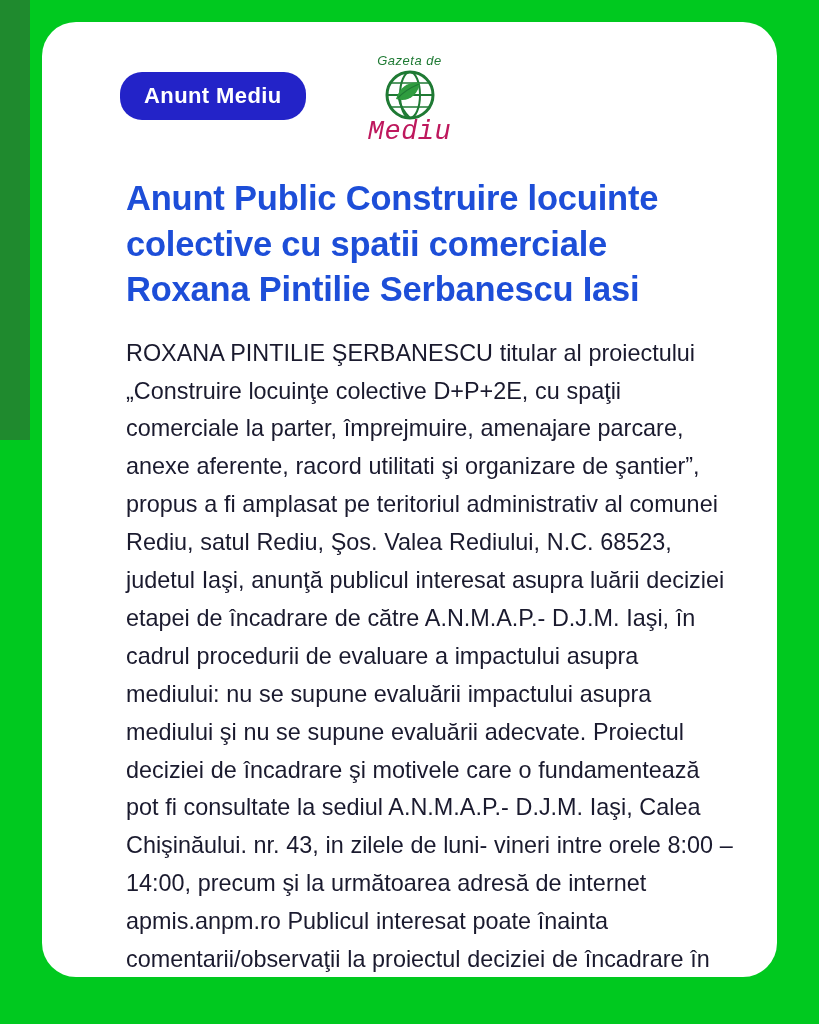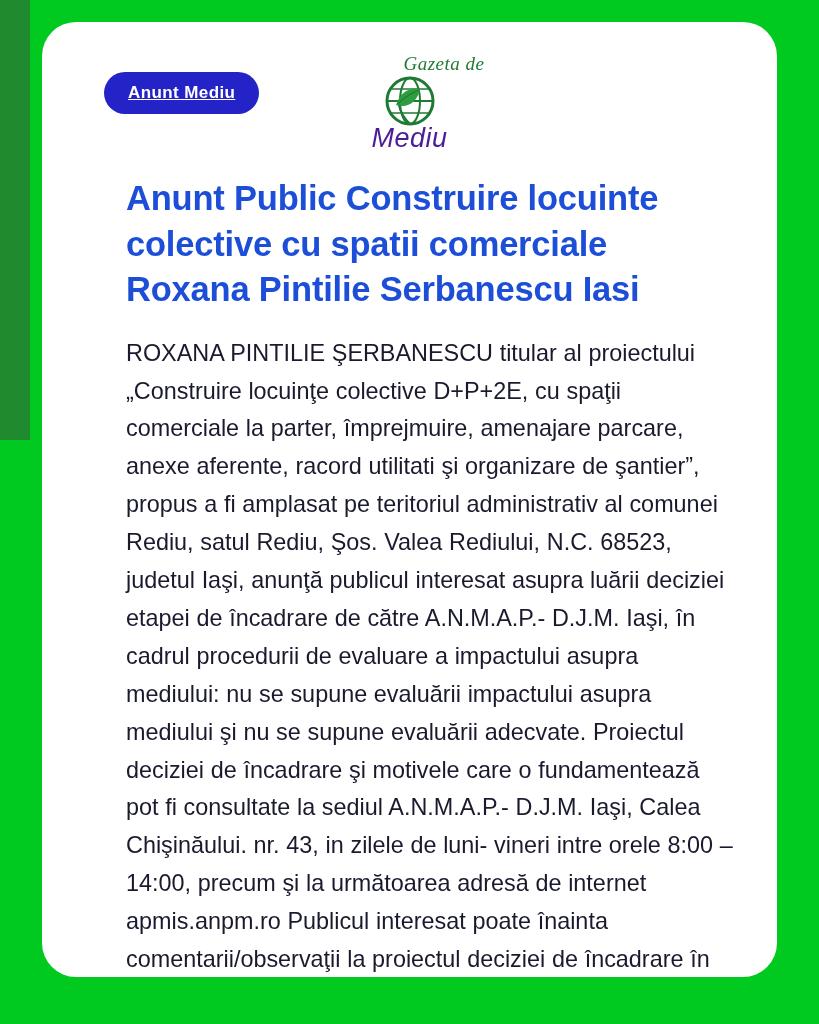--- a/index.html
+++ b/index.html
@@ -48,59 +48,57 @@
     overflow: hidden;
   }
   .card-top {
     position: relative;
     height: 108px;
   }
   .badge {
     display: inline-block;
     background: #2323c8;
     color: #ffffff;
-    font-size: 17px;
+    font-size: 22px;
     font-weight: bold;
     letter-spacing: 0.4px;
     padding: 11px 24px;
     border-radius: 22px;
     position: absolute;
-    left: 20px;
+    left: 36px;
     top: 18px;
-    text-decoration: underline;
   }
   .logo {
     position: absolute;
     left: 50%;
     transform: translateX(-50%);
     top: 0px;
     width: 150px;
     height: 112px;
     text-align: center;
   }
   .logo-top-text {
-    font-family: Liberation Serif, serif;
+    font-family: Liberation Sans, sans-serif;
     font-style: italic;
-    font-size: 19px;
+    font-size: 13px;
     color: #1f7a34;
     line-height: 1;
     letter-spacing: 0.5px;
-    text-align: right;
   }
   .logo-globe {
     margin: -2px auto 0 auto;
     width: 72px;
     height: 60px;
     position: relative;
   }
   .logo-bottom-text {
-    font-family: Liberation Sans, sans-serif;
+    font-family: Liberation Mono, monospace;
     font-style: italic;
     font-size: 27px;
-    color: #4c1d95;
+    color: #be185d;
     line-height: 1;
     margin-top: -6px;
     letter-spacing: 0.5px;
   }
   h1.title {
     margin: 14px 0 0 42px;
     color: #1d4ed8;
     font-size: 34.5px;
     font-weight: bold;
     line-height: 1.32;

